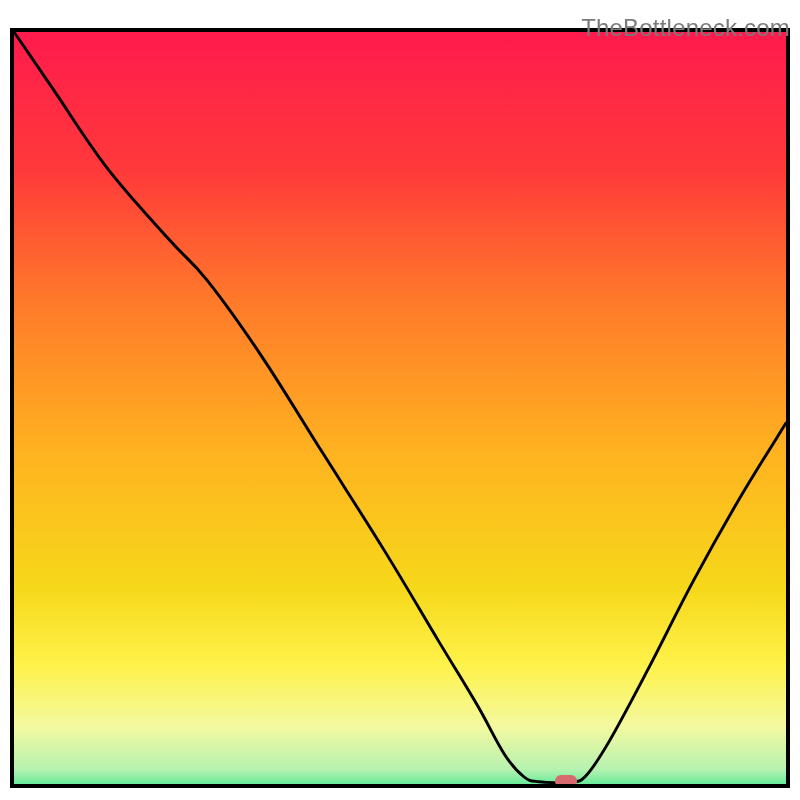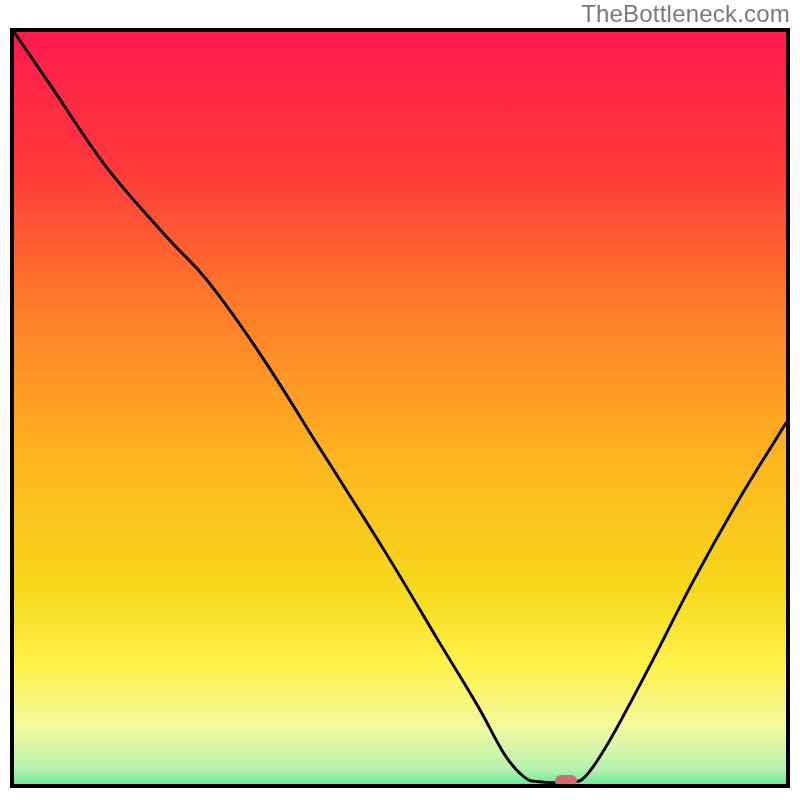--- a/index.html
+++ b/index.html
@@ -11,21 +11,21 @@
     font-family: Arial, Helvetica, sans-serif;
     overflow: hidden;
   }
   .container {
     position: relative;
     width: 800px;
     height: 800px;
   }
   .watermark {
     position: absolute;
-    top: 0;
+    top: 14px;
     right: 10px;
     color: #7a7a7a;
     font-size: 24px;
     font-weight: 500;
     letter-spacing: 0.2px;
     z-index: 10;
     user-select: none;
   }
   .plot-frame {
     position: absolute;

